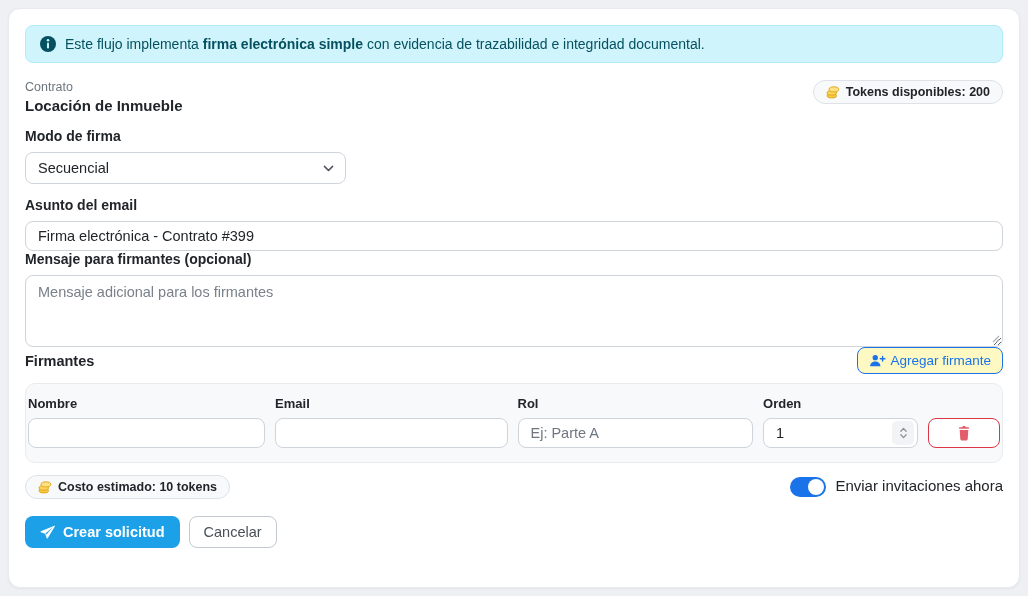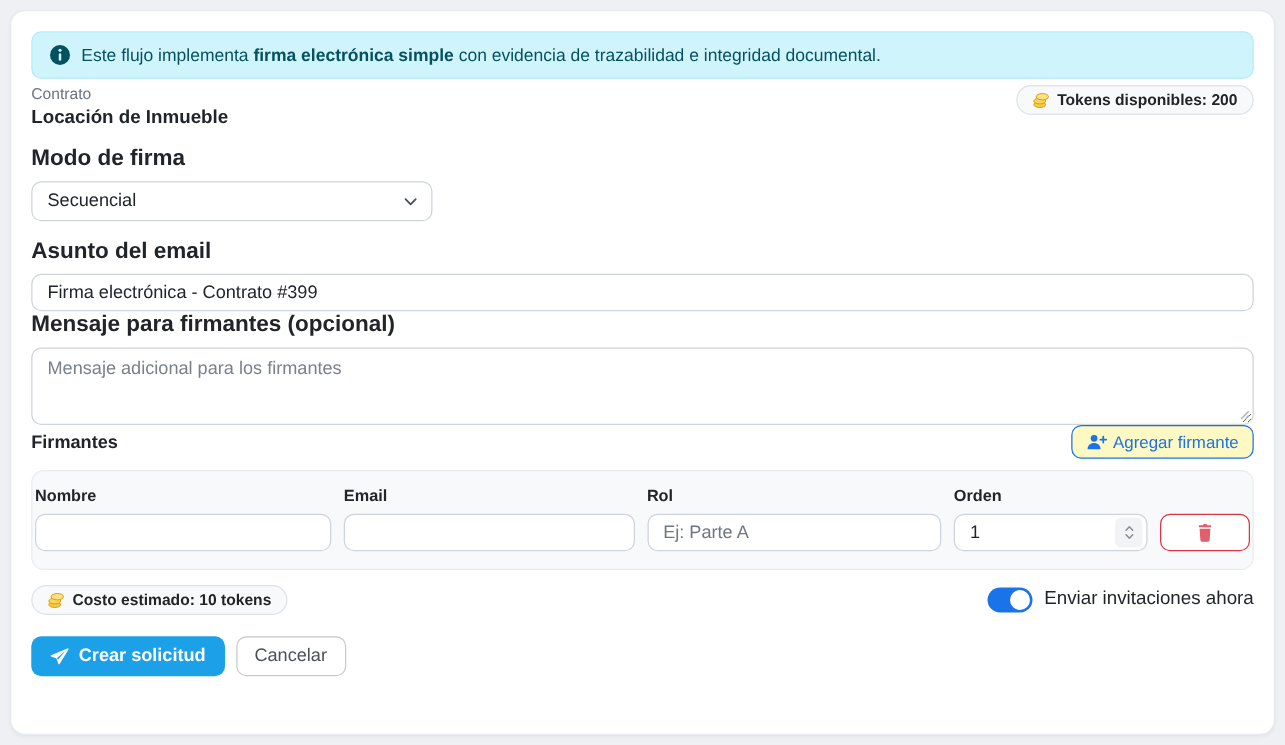--- a/index.html
+++ b/index.html
@@ -20,58 +20,58 @@
   }
   
   .alert {
     display: flex; align-items: center; gap: 9px;
     background: #cff4fc;
     border: 1px solid #b2ecf8;
     color: #055160;
     border-radius: 8px;
     padding: 10px 14px;
     font-size: 14px;
-    margin-bottom: 5px;
+    margin-bottom: 17px;
   }
   .alert b { font-weight: 700; }
   .alert .ico { flex: 0 0 auto; display: inline-flex; }
   
   .head-row { display: flex; justify-content: space-between; align-items: flex-start; margin-bottom: 14px; }
   .doc-type { font-size: 12.5px; color: #6c757d; }
   .doc-title { font-size: 15px; font-weight: 700; margin-top: 3px; }
   .pill {
     display: inline-flex; align-items: center; gap: 6px;
     background: #f8f9fa; border: 1px solid #dee2e6;
     border-radius: 999px; padding: 4px 12px;
     font-size: 12.5px; font-weight: 700; color: #212529;
     white-space: nowrap;
   }
   
-  .f-label { display: block; font-size: 18px; font-weight: 700; margin-bottom: 8px; }
+  .f-label { display: block; font-size: 14px; font-weight: 700; margin-bottom: 8px; }
   .inp, .sel, .ta {
     width: 100%;
     border: 1px solid #ced4da;
     border-radius: 8px;
     background: #fff;
     font-family: inherit;
     font-size: 14.5px;
     color: #212529;
     padding: 0 12px;
     outline: none;
   }
   .inp { height: 30px; }
   .inp::placeholder { color: #6e767f; }
   .inp.date-inp::placeholder { color: #3f464d; }
   .sel {
     height: 32px;
     appearance: none; -webkit-appearance: none;
     padding-right: 18px;
   }
   .ta {
-    height: 62px; padding: 8px 12px; resize: vertical;
+    height: 72px; padding: 8px 12px; resize: vertical;
     display: block;
   }
   .ta::placeholder { color: #79818a; }
   .fwrap { position: relative; }
   .fwrap .right-ico {
     position: absolute; right: 11px; top: 50%; transform: translateY(-50%);
     display: inline-flex; pointer-events: none;
   }
   .row-2col { display: grid; grid-template-columns: 321px 1fr; gap: 12px; margin-bottom: 13px; }
   .fgroup { }

